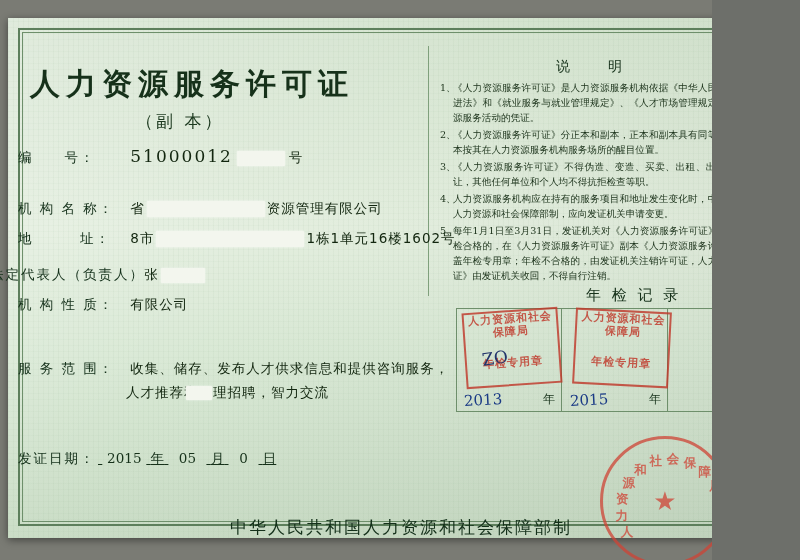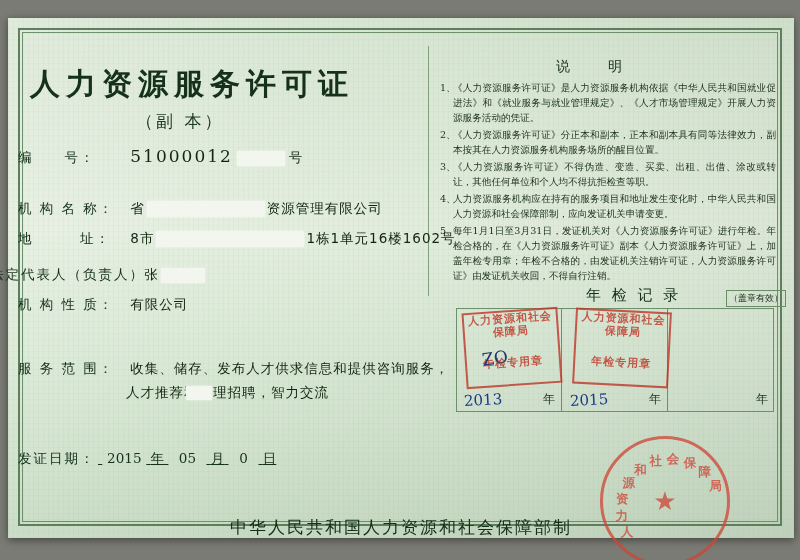--- a/index.html
+++ b/index.html
@@ -2,21 +2,21 @@
 <html><head>
 <meta charset="utf-8">
 <style>
   html, body {
     margin: 0;
     padding: 0;
     background: #6d6f6a;
   }
   #page {
     position: relative;
-    width: 800px;
+    width: 712px;
     height: 560px;
     overflow: hidden;
     font-family: "DejaVu Sans", "Liberation Sans", sans-serif;
     background: #7a7b74;
   }
   
   #paper {
     position: absolute;
     left: 8px;
     top: 18px;

